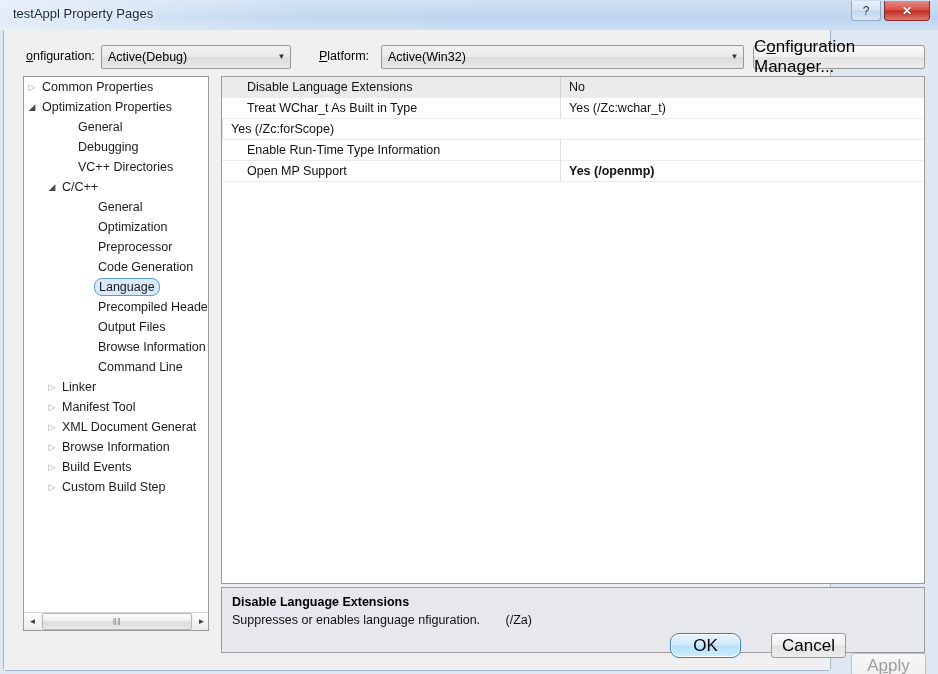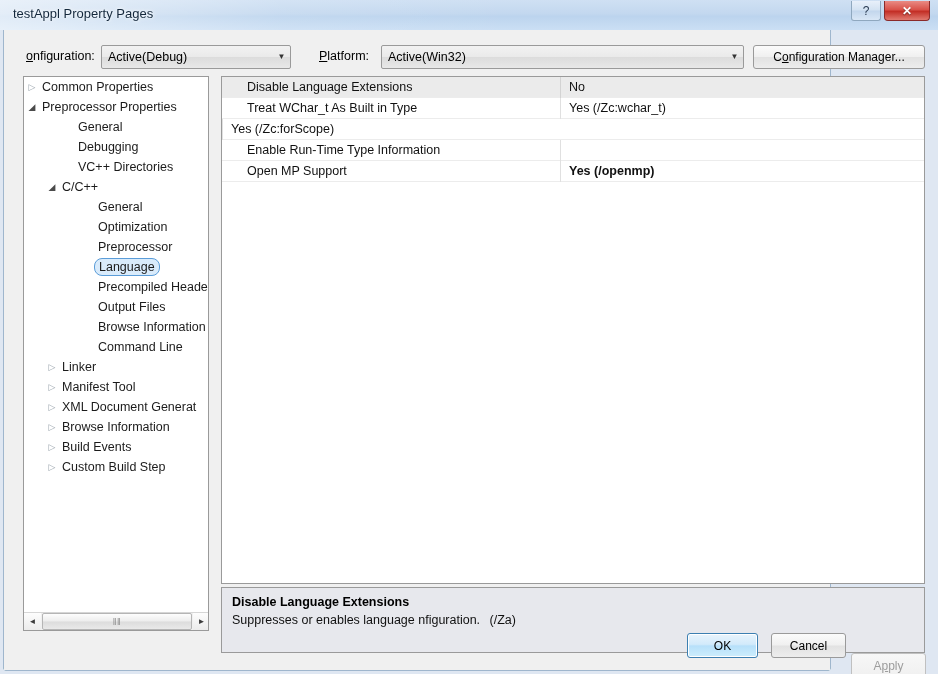--- a/index.html
+++ b/index.html
@@ -135,21 +135,21 @@
     color: #333;
     line-height: 1;
   }
 
   .btn {
     position: absolute;
     box-sizing: border-box;
     border: 1px solid #9a9a9a;
     border-radius: 3px;
     background: linear-gradient(to bottom, #fbfbfb 0%, #f0f0f0 48%, #e2e2e2 52%, #ededed 100%);
-    font-size: 12px;
+    font-size: 17px;
     color: #000;
     display: flex;
     align-items: center;
     justify-content: center;
     cursor: default;
   }
   .btn.default {
     border: 1px solid #3c7fb1;
     background: linear-gradient(to bottom, #e9f4fc 0%, #d2eafb 45%, #b7e0fa 52%, #cdeefd 100%);
     box-shadow: 0 0 0 1px #ffffff inset;
@@ -287,24 +287,24 @@
   #desc-title {
     font-size: 12.5px;
     font-weight: bold;
     color: #000;
     margin-bottom: 4px;
   }
   #desc-body {
     font-size: 12.5px;
     color: #111;
   }
-  #desc-switch { margin-left: 6px; }
-
-  
-  #ok-btn     { left: 683px; top: 603px; width: 71px; height: 25px; }
+  #desc-switch { margin-left: 22px; }
+
+  
+  #ok-btn     { left: 666px; top: 603px; width: 71px; height: 25px; border-radius: 9px; }
   #cancel-btn { left: 767px; top: 603px; width: 75px; height: 25px; }
   #apply-btn  { left: 847px; top: 603px; width: 75px; height: 25px; }
 </style>
 </head>
 <body>
 
 <div id="desktop">
   <div class="blur-line" style="left:205px; top:4px; width:92px; height:7px;"></div>
   <div class="blur-line" style="left:312px; top:4px; width:74px; height:7px;"></div>
   <div class="blur-line" style="left:405px; top:4px; width:58px; height:7px;"></div>
@@ -344,21 +344,21 @@
       </div>
 
       <div id="tree-panel">
         <div id="tree-scroll">
             <div class="tnode" style="padding-left: 0px;">
               <span class="tarrow collapsed">▷</span>
               <span class="tlabel">Common Properties</span>
             </div>
             <div class="tnode" style="padding-left: 0px;">
               <span class="tarrow expanded">◢</span>
-              <span class="tlabel">Preprocessor Properties</span>
+              <span class="tlabel">Optimization Properties</span>
             </div>
             <div class="tnode" style="padding-left: 36px;">
               <span class="tarrow leaf"></span>
               <span class="tlabel">General</span>
             </div>
             <div class="tnode" style="padding-left: 36px;">
               <span class="tarrow leaf"></span>
               <span class="tlabel">Debugging</span>
             </div>
             <div class="tnode" style="padding-left: 36px;">
@@ -373,20 +373,24 @@
               <span class="tarrow leaf"></span>
               <span class="tlabel">General</span>
             </div>
             <div class="tnode" style="padding-left: 56px;">
               <span class="tarrow leaf"></span>
               <span class="tlabel">Optimization</span>
             </div>
             <div class="tnode" style="padding-left: 56px;">
               <span class="tarrow leaf"></span>
               <span class="tlabel">Preprocessor</span>
+            </div>
+            <div class="tnode" style="padding-left: 56px;">
+              <span class="tarrow leaf"></span>
+              <span class="tlabel">Code Generation</span>
             </div>
             <div class="tnode selected" style="padding-left: 56px;">
               <span class="tarrow leaf"></span>
               <span class="tlabel">Language</span>
             </div>
             <div class="tnode" style="padding-left: 56px;">
               <span class="tarrow leaf"></span>
               <span class="tlabel">Precompiled Header</span>
             </div>
             <div class="tnode" style="padding-left: 56px; align-items: center;">

